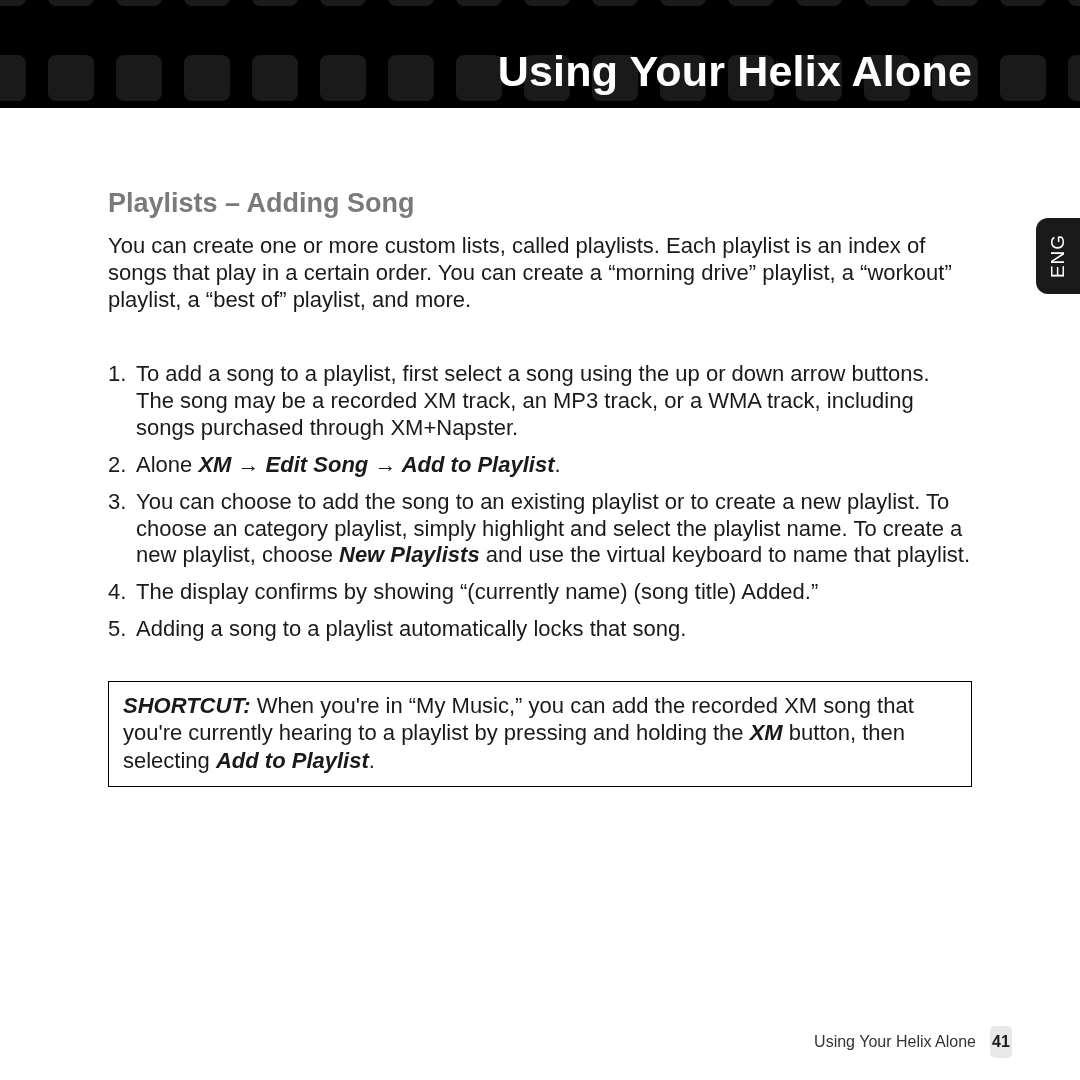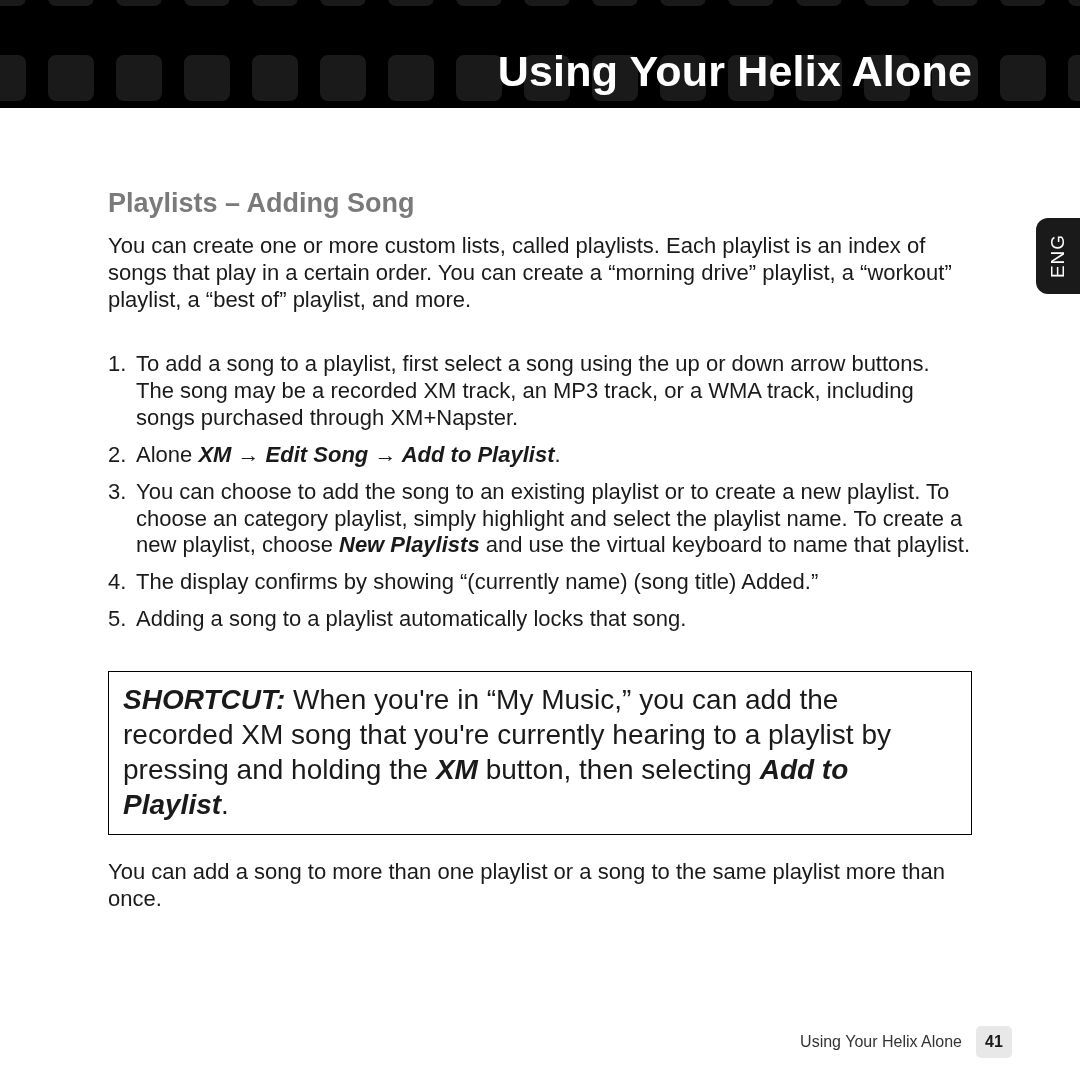--- a/index.html
+++ b/index.html
@@ -66,21 +66,21 @@
   }
   .section-heading {
     font-size: 27px;
     font-weight: 700;
     color: #7a7a7a;
     margin-bottom: 14px;
   }
   .intro {
     font-size: 22px;
     line-height: 1.22;
-    margin-bottom: 38px;
+    margin-bottom: 48px;
   }
   ol.steps {
     list-style: none;
     counter-reset: step;
     margin-bottom: 38px;
   }
   ol.steps li {
     counter-increment: step;
     font-size: 22px;
     line-height: 1.22;
@@ -90,21 +90,21 @@
   }
   ol.steps li::before {
     content: counter(step) ".";
     position: absolute;
     left: 0;
   }
   .bold { font-weight: 700; font-style: italic; }
   .shortcut-box {
     border: 1.5px solid #000;
     padding: 10px 30px 12px 14px;
-    font-size: 28px;
+    font-size: 22px;
     line-height: 1.25;
     margin-bottom: 24px;
   }
   .para {
     font-size: 22px;
     line-height: 1.22;
     margin-bottom: 28px;
   }
   .footer {
     position: absolute;
@@ -114,21 +114,21 @@
     align-items: center;
     gap: 14px;
   }
   .footer-label {
     font-size: 16px;
     color: #333;
   }
   .page-num {
     background: #e8e8e8;
     border-radius: 5px;
-    width: 36px;
+    width: 22px;
     height: 32px;
     display: flex;
     align-items: center;
     justify-content: center;
     font-size: 16px;
     font-weight: 700;
   }
 </style>
 </head>
 <body>
@@ -192,20 +192,19 @@
       <span>You can choose to add the song to an existing playlist or to create a new playlist. To choose an category playlist, simply highlight and select the playlist name. To create a new playlist, choose </span><span class="bold">New Playlists</span><span> and use the virtual keyboard to name that playlist.</span>
     </li>
     <li>The display confirms by showing “(currently name) (song title) Added.”</li>
     <li>Adding a song to a playlist automatically locks that song.</li>
   </ol>
 
   <div class="shortcut-box">
     <span class="bold">SHORTCUT:</span><span> When you're in “My Music,” you can add the recorded XM song that you're currently hearing to a playlist by pressing and holding the </span><span class="bold">XM</span><span> button, then selecting </span><span class="bold">Add to Playlist</span><span>.</span>
   </div>
 
-  <div class="para">You can add a song to more than one playlist or a song to the same playlist more than once.</div>
 
 </div>
 
 <div class="footer">
   <span class="footer-label">Using Your Helix Alone</span>
   <span class="page-num">41</span>
 </div>
 
 </body></html>

